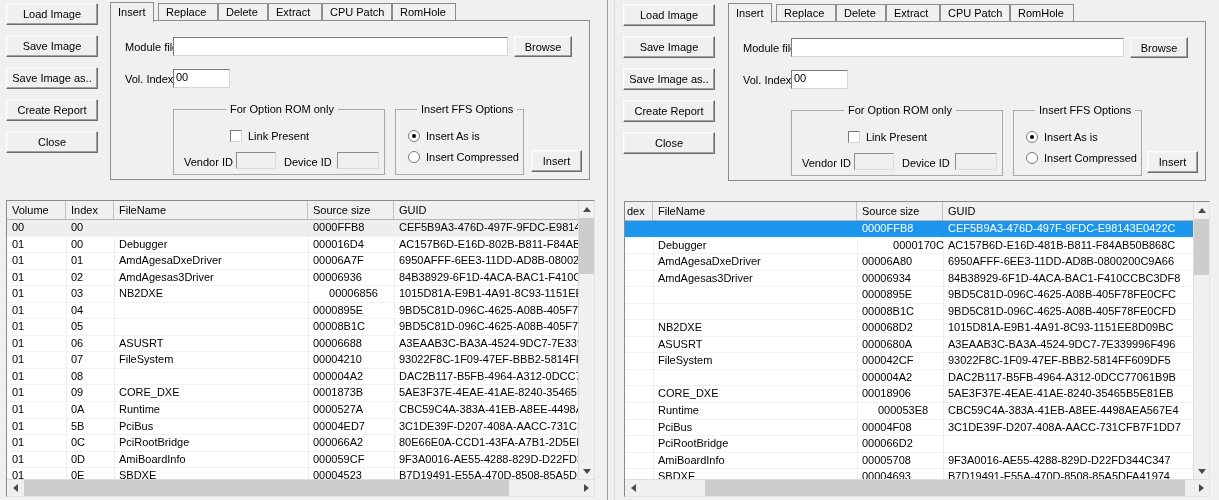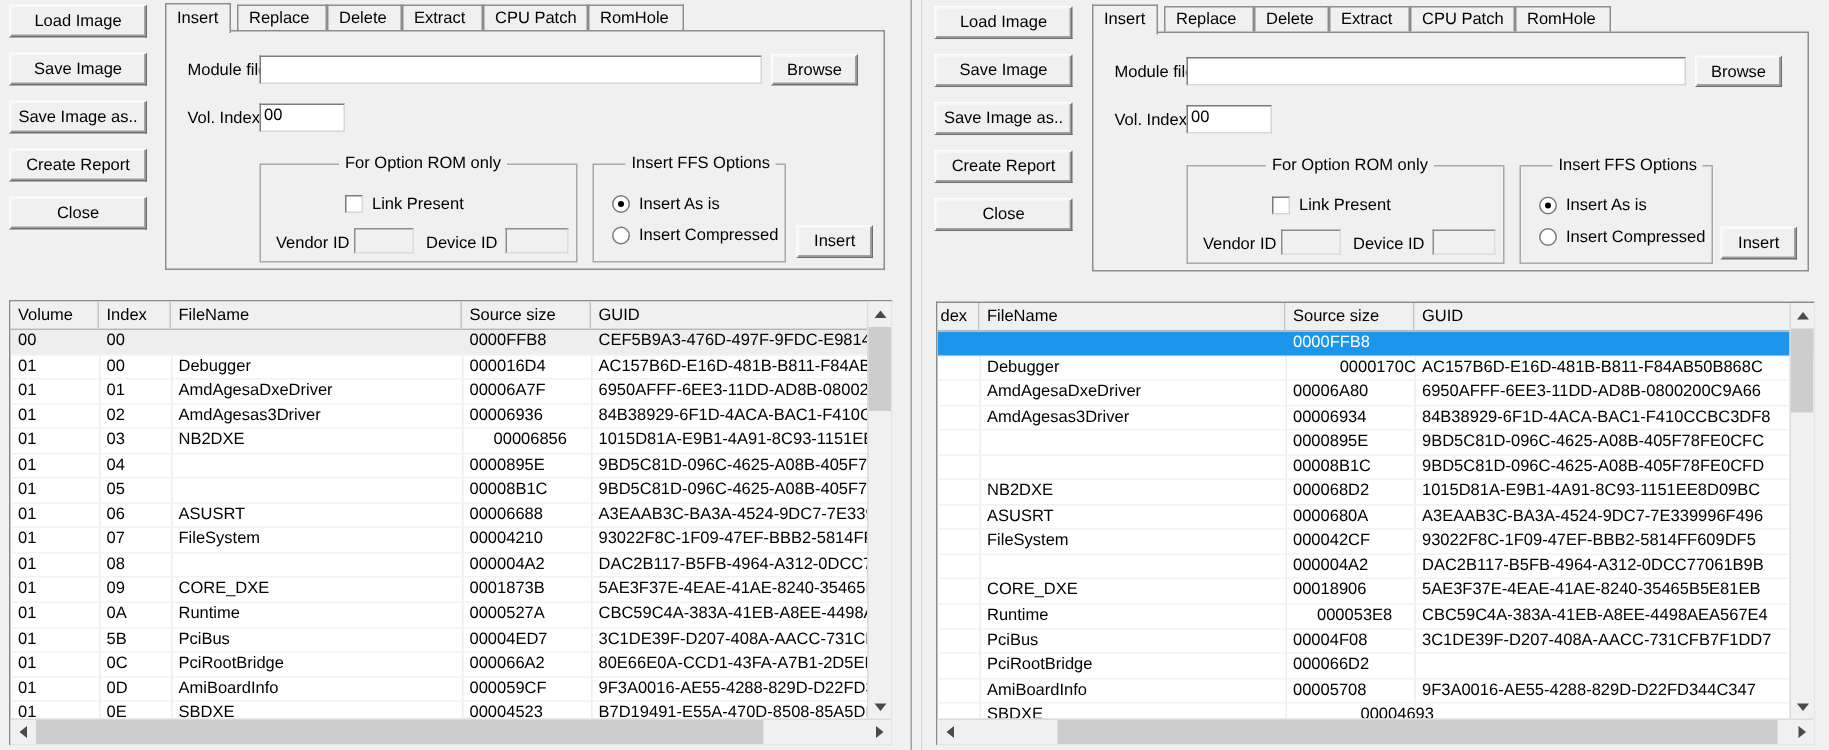--- a/index.html
+++ b/index.html
@@ -179,21 +179,21 @@
               <div class="cell " style="left: 59px; width: 48px;">00</div>
               <div class="cell " style="left: 107px; width: 194px;"></div>
               <div class="cell size-cell" style="left: 301px; width: 86px;">0000FFB8</div>
               <div class="cell guid-cell" style="left: 387px; width: 185px;">CEF5B9A3-476D-497F-9FDC-E98143</div>
             </div>
             <div class="row">
               <div class="cell " style="left: 0px; width: 59px;">01</div>
               <div class="cell " style="left: 59px; width: 48px;">00</div>
               <div class="cell " style="left: 107px; width: 194px;">Debugger</div>
               <div class="cell size-cell" style="left: 301px; width: 86px;">000016D4</div>
-              <div class="cell guid-cell" style="left: 387px; width: 185px;">AC157B6D-E16D-481B-B811-F84AB</div>
+              <div class="cell guid-cell" style="left: 387px; width: 185px;">AC157B6D-E16D-802B-B811-F84AB</div>
             </div>
             <div class="row">
               <div class="cell " style="left: 0px; width: 59px;">01</div>
               <div class="cell " style="left: 59px; width: 48px;">01</div>
               <div class="cell " style="left: 107px; width: 194px;">AmdAgesaDxeDriver</div>
               <div class="cell size-cell" style="left: 301px; width: 86px;">00006A7F</div>
               <div class="cell guid-cell" style="left: 387px; width: 185px;">6950AFFF-6EE3-11DD-AD8B-080020</div>
             </div>
             <div class="row">
               <div class="cell " style="left: 0px; width: 59px;">01</div>
@@ -370,20 +370,21 @@
       </div>
       <div class="lv-body">
         <div class="vgrid" style="left:28px;"></div>
         <div class="vgrid" style="left:232px;"></div>
         <div class="vgrid" style="left:318px;"></div>
         <div id="right-rows">
             <div class="row sel-focus">
               <div class="cell " style="left: 0px; width: 28px;"></div>
               <div class="cell " style="left: 28px; width: 204px;"></div>
               <div class="cell size-cell" style="left: 232px; width: 86px;">0000FFB8</div>
+              <div class="cell guid-cell" style="left: 318px; width: 252px;">CEF5B9A3-476D-497F-9FDC-E98143E0422C</div>
             </div>
             <div class="row">
               <div class="cell " style="left: 0px; width: 28px;"></div>
               <div class="cell " style="left: 28px; width: 204px;">Debugger</div>
               <div class="cell size-cell" style="left: 248px; width: 86px; text-align: center;">0000170C</div>
               <div class="cell guid-cell" style="left: 318px; width: 252px;">AC157B6D-E16D-481B-B811-F84AB50B868C</div>
             </div>
             <div class="row">
               <div class="cell " style="left: 0px; width: 28px;"></div>
               <div class="cell " style="left: 28px; width: 204px;">AmdAgesaDxeDriver</div>
@@ -457,21 +458,22 @@
             </div>
             <div class="row">
               <div class="cell " style="left: 0px; width: 28px;"></div>
               <div class="cell " style="left: 28px; width: 204px;">AmiBoardInfo</div>
               <div class="cell size-cell" style="left: 232px; width: 86px;">00005708</div>
               <div class="cell guid-cell" style="left: 318px; width: 252px;">9F3A0016-AE55-4288-829D-D22FD344C347</div>
             </div>
             <div class="row">
               <div class="cell " style="left: 0px; width: 28px;"></div>
               <div class="cell " style="left: 28px; width: 204px;">SBDXE</div>
-              <div class="cell size-cell" style="left: 232px; width: 86px; margin-left: 45px;">00004693</div>
+              <div class="cell size-cell" style="left: 232px; width: 86px;">00004693</div>
+              <div class="cell guid-cell" style="left: 318px; width: 252px;">B7D19491-E55A-470D-8508-85A5DFA41974</div>
             </div>
           </div>
       </div>
       <div class="sb-v">
         <div class="sb-arrow" style="left:0;top:0;width:15px;height:16px;">
             <i class="arrow-g a-up"></i>
           </div>
         <div class="sb-thumb" style="left:0;top:17px;width:15px;height:56px;"></div>
         <div class="sb-arrow" style="left:0;bottom:0;width:15px;height:16px;">
             <i class="arrow-g a-dn"></i>

